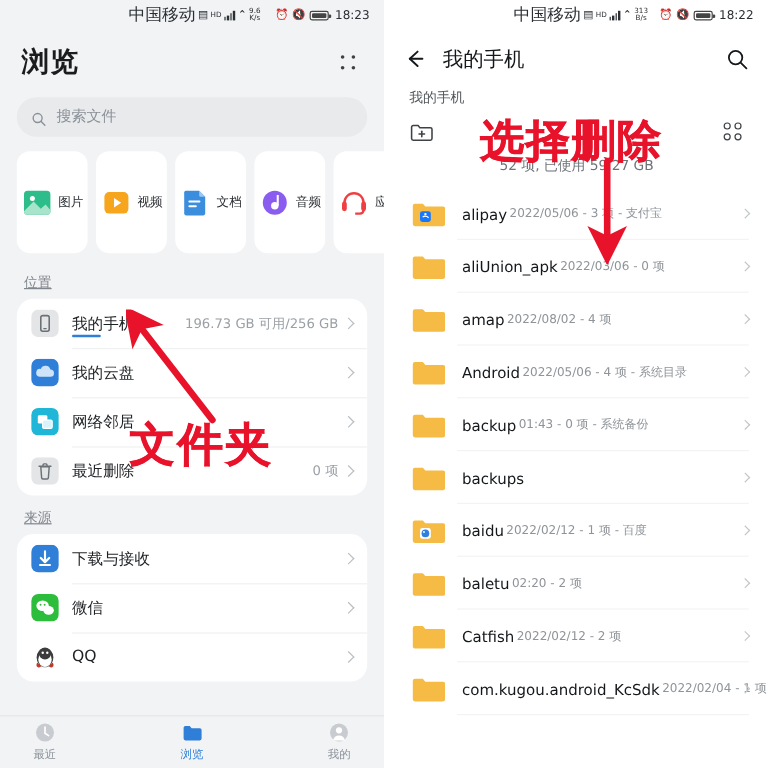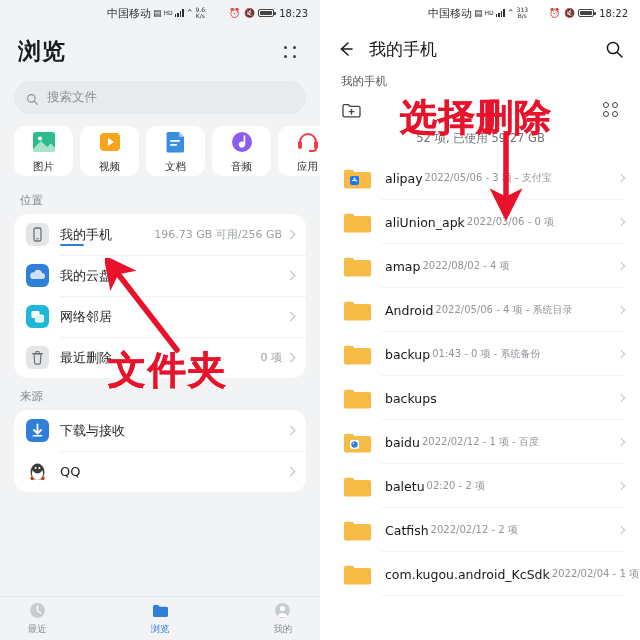--- a/index.html
+++ b/index.html
@@ -15,21 +15,21 @@
   .phone.right { background: #ffffff; border-left: 1px solid #ffffff; }
 
   
   .statusbar {
     height: 26px; display: flex; align-items: center;
     padding: 0 12px; font-size: 9px; color: #2b2f33;
     letter-spacing: 0;
   }
   .sb-left { flex: 0 0 auto; margin-left: 95px; display: flex; align-items: center; gap: 2px; }
   .sb-right { margin-left: auto; display: flex; align-items: center; gap: 3px; }
-  .sb-carrier { font-size: 11px; }
+  .sb-carrier { font-size: 14px; }
   .sb-glyph { font-size: 9px; line-height: 1; display: inline-block; }
   .sb-net { display: flex; flex-direction: column; line-height: 6px; font-size: 6px; align-items: center; }
   .sb-net span { display: block; }
   .sb-time { font-size: 10px; font-weight: 500; margin-left: 2px; }
   .bars { display: inline-flex; align-items: flex-end; gap: 1px; height: 8px; }
   .bars i { width: 1.6px; background: #2b2f33; display: block; }
   .bars i:nth-child(1) { height: 3px; }
   .bars i:nth-child(2) { height: 4.5px; }
   .bars i:nth-child(3) { height: 6px; }
   .bars i:nth-child(4) { height: 8px; }
@@ -61,28 +61,28 @@
     margin: 8px 14px 0 14px; height: 33px; background: #e8eaec;
     border-radius: 17px; display: flex; align-items: center; padding: 0 12px; gap: 8px;
   }
   .searchbar .sicon { width: 13px; height: 13px; flex: 0 0 auto; }
   .searchbar .stext { font-size: 12.5px; color: #8a9098; }
 
   
   .cats { display: flex; gap: 7px; padding: 12px 14px 6px 14px; overflow: hidden; }
   .cat {
     background: #fff; border-radius: 11px; width: 59px; flex: 0 0 59px;
-    height: 50px; display: flex; flex-direction: column; align-items: center;
+    height: 85px; display: flex; flex-direction: row; align-items: center;
     justify-content: center; gap: 5px;
   }
   .cat .glyph { width: 26px; height: 26px; }
   .cat .clabel { font-size: 10.5px; color: #2b2f33; }
 
   
-  .sec-title { font-size: 11.5px; color: #80868c; padding: 11px 20px 6px 20px; }
+  .sec-title { font-size: 11.5px; color: #80868c; padding: 11px 20px 6px 20px; text-decoration: underline; }
   .card { background: #fff; border-radius: 14px; margin: 0 14px; overflow: hidden; }
   .row {
     display: flex; align-items: center; height: 41px; padding: 0 12px; position: relative;
   }
   .row + .row::before {
     content:""; position:absolute; left: 46px; right: 0; top: 0; height: 1px; background: #f0f1f2;
   }
   .row .ricon { width: 23px; height: 23px; flex: 0 0 23px; border-radius: 6px; margin-right: 11px; }
   .row .rlabel { font-size: 13px; color: #1e2124; }
   .row .rmeta { margin-left: auto; font-size: 11px; color: #9aa0a6; margin-right: 5px; }
@@ -305,20 +305,33 @@
     <div class="card">
       <div class="row">
         <span class="ricon">
           <svg viewBox="0 0 23 23" width="23" height="23">
               <rect width="23" height="23" rx="6" fill="#2f7fd8"></rect>
               <path d="M11.5 5.5 v8 M8 11 l3.5 3.5 L15 11" stroke="#ffffff" stroke-width="1.8" fill="none" stroke-linecap="round" stroke-linejoin="round"></path>
               <rect x="6.5" y="16" width="10" height="1.6" rx="0.8" fill="#ffffff"></rect>
             </svg>
         </span>
         <span class="rlabel">下载与接收</span>
+        <span class="chev" style="margin-left:auto;"></span>
+      </div>
+      <div class="row">
+        <span class="ricon">
+          <svg viewBox="0 0 23 23" width="23" height="23">
+              <rect width="23" height="23" rx="6" fill="#2dbd3c"></rect>
+              <ellipse cx="9.5" cy="9.8" rx="5.2" ry="4.3" fill="#ffffff"></ellipse>
+              <ellipse cx="14.5" cy="13.6" rx="4.4" ry="3.7" fill="#ffffff"></ellipse>
+              <circle cx="7.8" cy="9" r="0.8" fill="#2dbd3c"></circle>
+              <circle cx="11.2" cy="9" r="0.8" fill="#2dbd3c"></circle>
+            </svg>
+        </span>
+        <span class="rlabel">微信</span>
         <span class="chev" style="margin-left:auto;"></span>
       </div>
       <div class="row">
         <span class="ricon">
           <svg viewBox="0 0 23 23" width="23" height="23">
               <ellipse cx="11.5" cy="12" rx="7" ry="8" fill="#3c3c3c"></ellipse>
               <ellipse cx="11.5" cy="13.5" rx="5.6" ry="6.4" fill="#ffffff"></ellipse>
               <ellipse cx="11.5" cy="8.5" rx="5" ry="5" fill="#3c3c3c"></ellipse>
               <circle cx="9.6" cy="8" r="1" fill="#ffffff"></circle>
               <circle cx="13.4" cy="8" r="1" fill="#ffffff"></circle>

